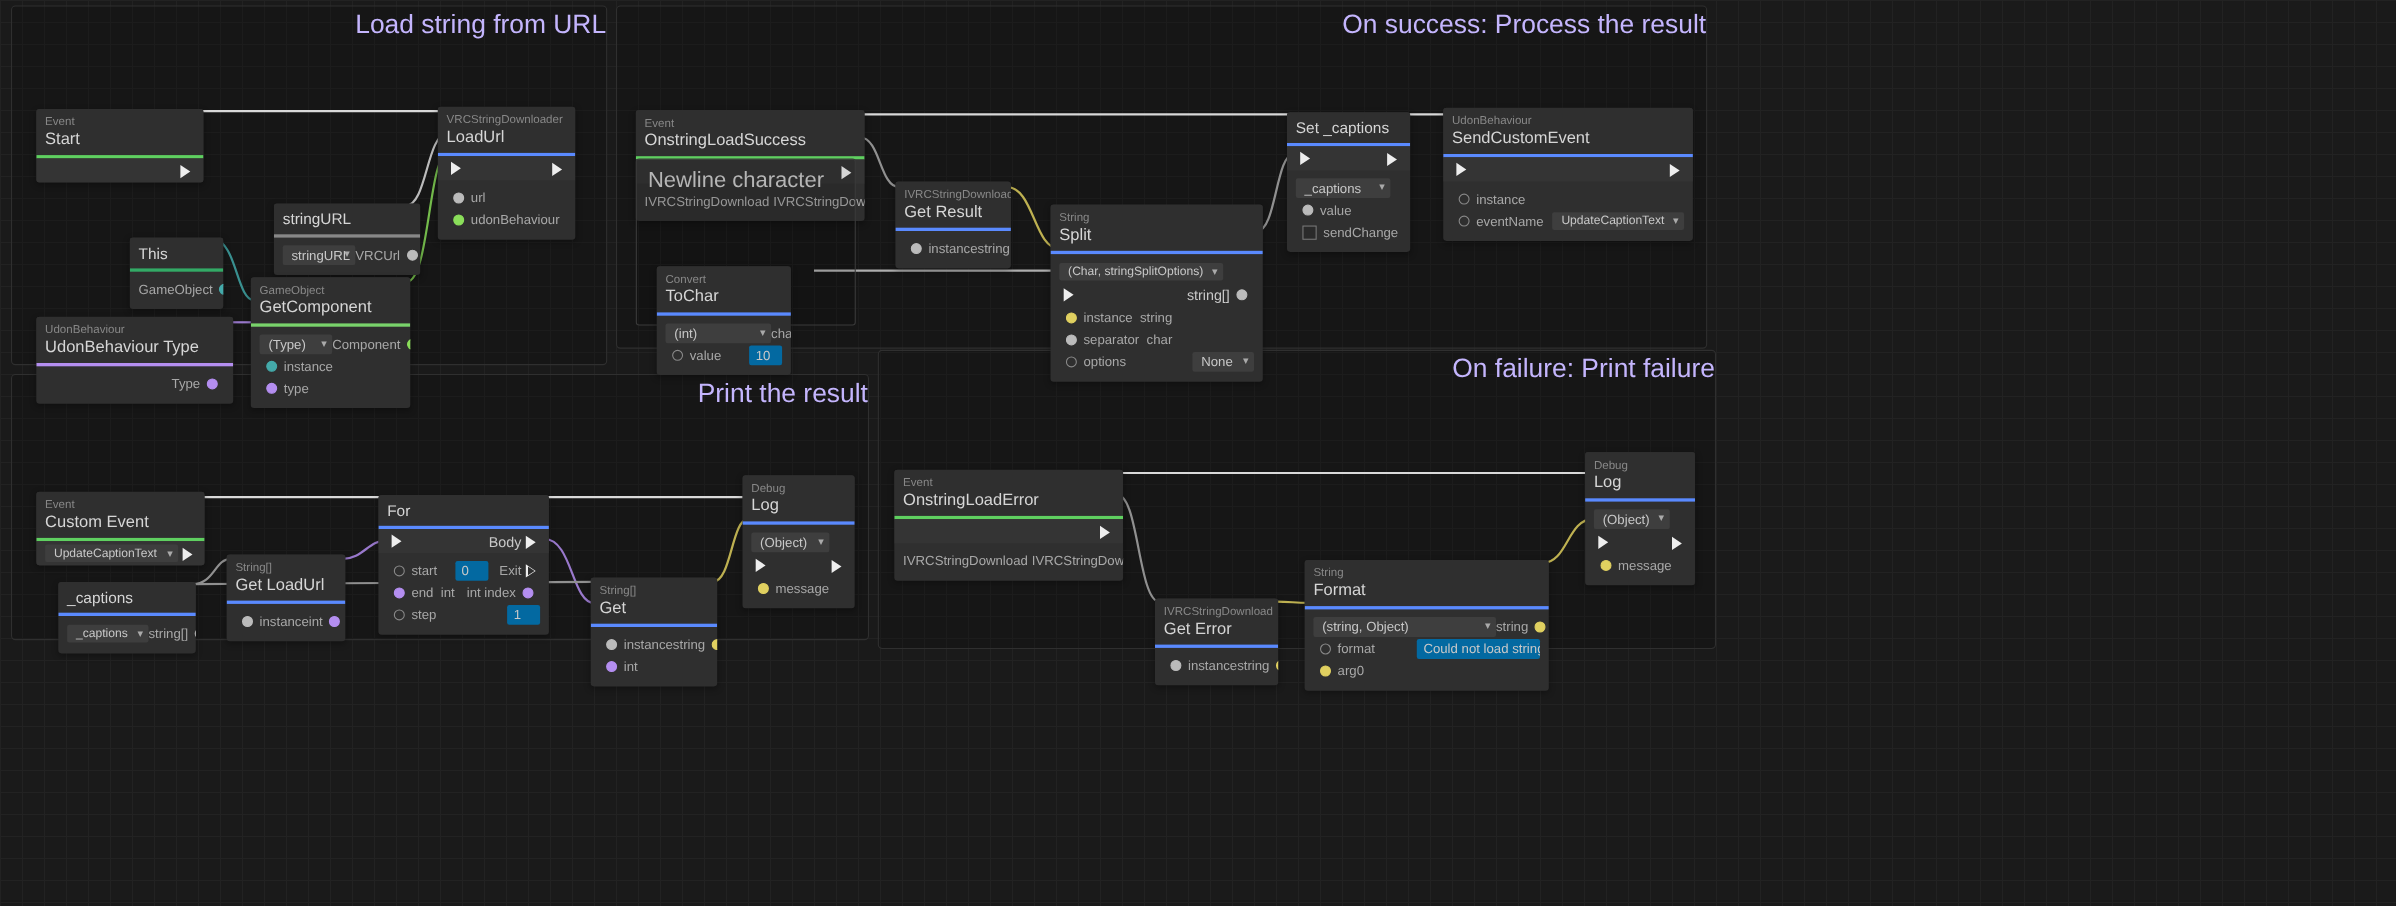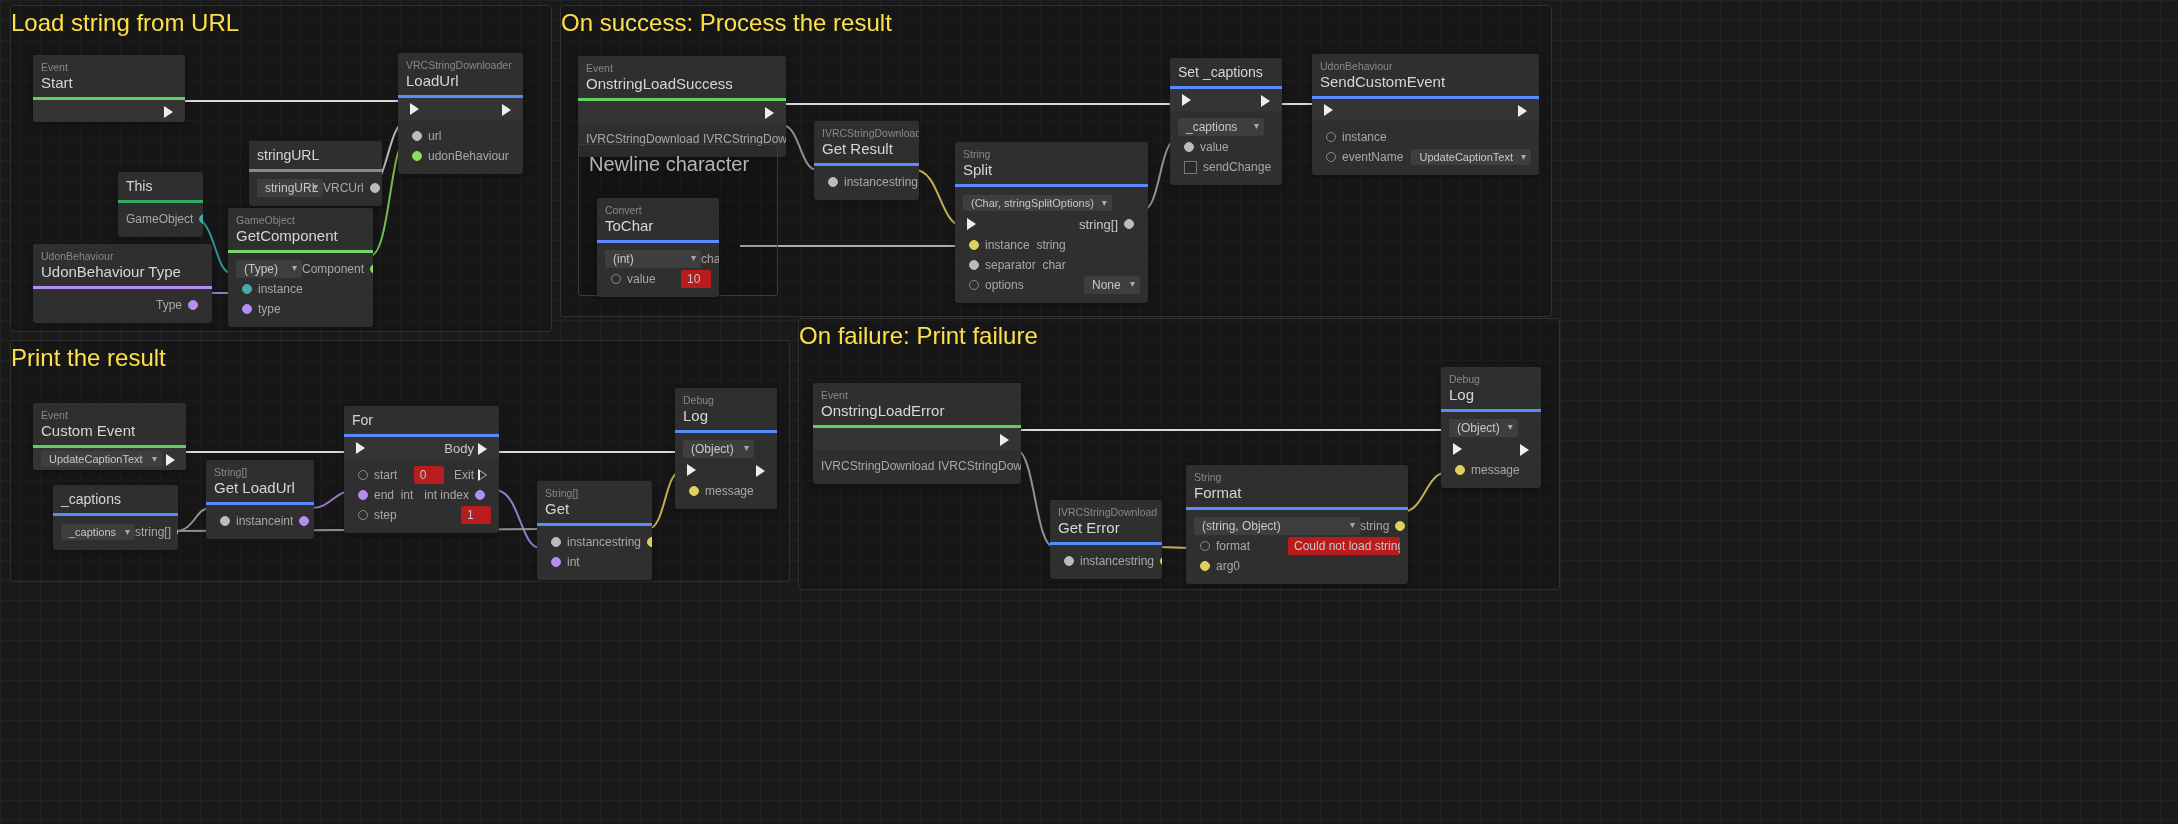--- a/index.html
+++ b/index.html
@@ -5,40 +5,40 @@
 html,body{margin:0;padding:0;background:#1a1a1a;font-family:Arial,Helvetica,sans-serif;font-size:13px;color:#c8c8c8;width:2178px;height:824px;overflow:hidden;}
 body{
   background-image:
     linear-gradient(to right,#222 1px,transparent 1px),
     linear-gradient(to bottom,#222 1px,transparent 1px);
   background-size:20px 20px;
   position:relative;
 }
 svg.wires{position:absolute;left:0;top:0;width:2178px;height:824px;pointer-events:none;}
 .group{position:absolute;border:1px solid #2f2f2f;border-radius:4px;background:rgba(0,0,0,0.15);}
-.group-title{position:absolute;top:-3px;left:0;width:100%;text-align:left;font-size:24px;color:#fde047;padding-top:6px;}
-.node{position:absolute;background:#2f2f2f;border-radius:3px;overflow:hidden;box-shadow:0 2px 6px rgba(0,0,0,0.3);}
+.group-title{position:absolute;top:-3px;left:0;width:100%;text-align:right;font-size:24px;color:#c4b5fd;padding-top:6px;}
+.node{position:absolute;background:#2f2f2f;border-radius:3px;overflow:hidden;box-shadow:0 2px 6px rgba(0,0,0,0.3);margin-top:44px;}
 .node-header{padding:6px 8px 4px;background:#2f2f2f;}
 .node-cat{font-size:10.5px;color:#888;line-height:12px;}
 .node-title{font-size:15px;color:#d6d6d6;line-height:20px;}
 .node-bar{height:3px;}
 .node-body{padding:6px 0 8px;}
 .row{display:flex;align-items:center;height:20px;position:relative;padding:0 8px;}
 .row .pin{display:inline-flex;align-items:center;font-size:12px;color:#a8a8a8;}
 .row .pin-left{margin-right:auto;}
 .row .pin-right{margin-left:auto;}
 .dot{width:8px;height:8px;border-radius:50%;border:1px solid #888;display:inline-block;margin:0 6px;background:#2f2f2f;}
 .dot.filled{background:#bbb;border-color:#bbb;}
 .tri{display:inline-block;width:0;height:0;border-top:6px solid transparent;border-bottom:6px solid transparent;border-left:9px solid #eee;margin:0 4px;vertical-align:middle;}
 .tri.hollow{border-left-color:#2f2f2f;position:relative;}
 .tri.hollow::before{content:"";position:absolute;left:-9px;top:-6px;border-top:6px solid transparent;border-bottom:6px solid transparent;border-left:9px solid #eee;}
 .tri.hollow::after{content:"";position:absolute;left:-7px;top:-4px;border-top:4px solid transparent;border-bottom:4px solid transparent;border-left:6px solid #2f2f2f;}
 .dd{background:#3e3e3e;color:#c8c8c8;font-size:12px;padding:2px 18px 2px 8px;border-radius:2px;position:relative;display:inline-block;min-width:40px;}
 .dd::after{content:"▾";position:absolute;right:5px;top:2px;font-size:10px;color:#aaa;}
-.input-val{background:#b91c1c;color:#c8c8c8;font-size:12px;padding:2px 6px;border-radius:2px;display:inline-block;min-width:18px;border:none;}
+.input-val{background:#0369a1;color:#c8c8c8;font-size:12px;padding:2px 6px;border-radius:2px;display:inline-block;min-width:18px;border:none;}
 .chk{width:11px;height:11px;border:1px solid #777;display:inline-block;margin:0 6px;background:#2a2a2a;}
 .subgroup{position:absolute;border:1px solid #3a3a3a;border-radius:3px;background:rgba(0,0,0,0.1);}
 .subgroup-title{font-size:20px;color:#b5b5b5;padding:8px 10px;}
 .execbar{display:flex;align-items:center;height:22px;padding:0 8px;background:#343434;}
 </style>
 </head>
 <body>
 
 <svg class="wires">
 

